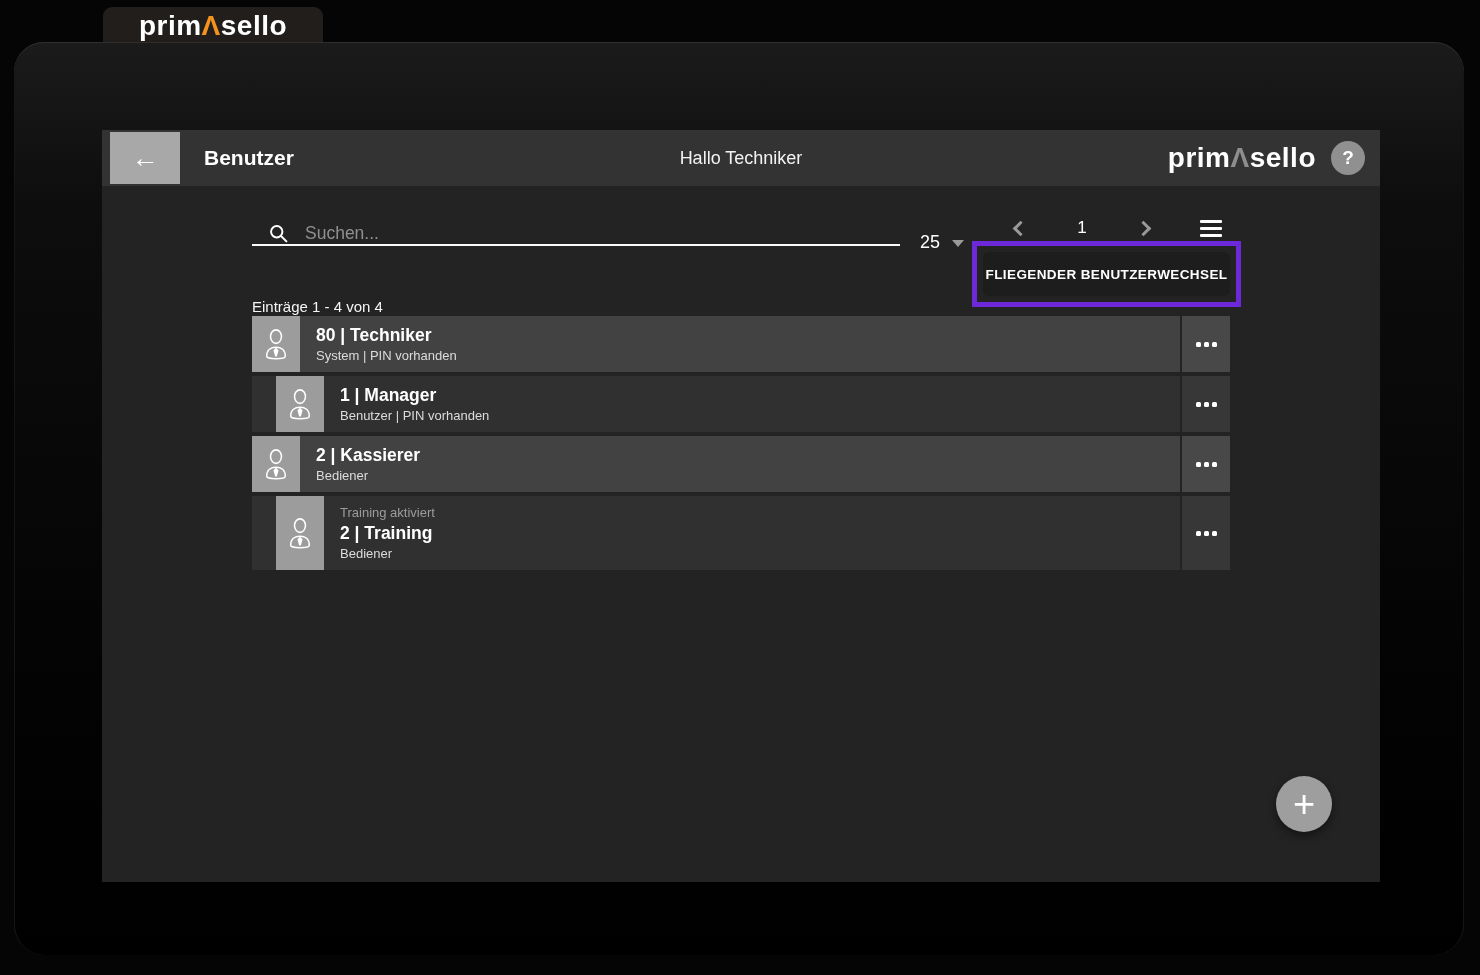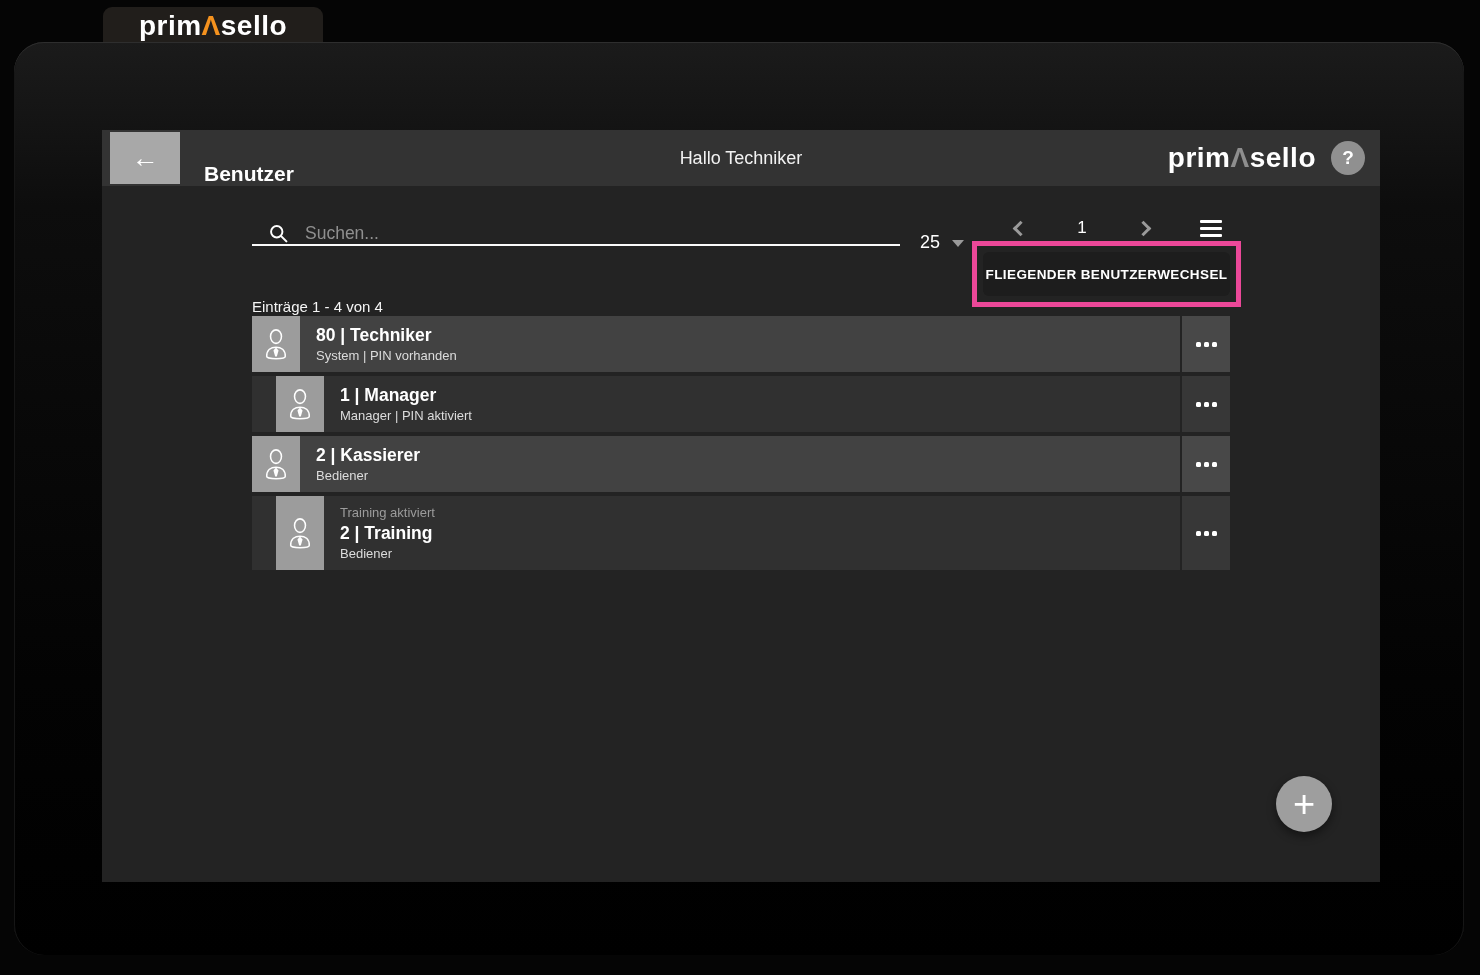--- a/index.html
+++ b/index.html
@@ -21,21 +21,21 @@
                   background:linear-gradient(180deg,#1b1b1b 0%,#0d0d0d 18%,#030303 70%,#000 100%);
                   box-shadow:inset 0 1px 0 #2e2e2e, inset 1px 0 0 #161616, inset -1px 0 0 #161616; }
 
   
   .panel { position:absolute; left:88px; top:88px; width:1278px; height:752px; background:#232323; }
 
   
   .hdr { position:absolute; left:0; top:0; width:100%; height:56px; background:#333333; }
   .back-btn { position:absolute; left:8px; top:2px; width:70px; height:52px; border:none;
               background:#a8a8a8; color:#fff; font-size:27px; line-height:50px; text-align:center; cursor:pointer; }
-  .page-title { position:absolute; left:102px; top:16px; height:42px; line-height:56px;
+  .page-title { position:absolute; left:102px; top:0; height:42px; line-height:56px;
                 color:#fff; font-size:21px; font-weight:bold; }
   .greeting { position:absolute; left:0; right:0; top:0; height:56px; line-height:56px;
               text-align:center; color:#f2f2f2; font-size:18px; }
   .hdr-logo { position:absolute; right:64px; top:0; height:56px; line-height:56px; }
   .help-btn { position:absolute; right:15px; top:11px; width:34px; height:34px; border:none; border-radius:50%;
               background:#909090; color:#fff; font-size:19px; font-weight:bold; cursor:pointer; }
 
   
   .search { position:absolute; left:150px; top:84px; width:648px; height:32px;
             border-bottom:2px solid #fafafa; display:flex; align-items:flex-end; }
@@ -53,21 +53,21 @@
   .chev { width:11px; height:11px; border-left:3px solid #9a9a9a; border-bottom:3px solid #9a9a9a;
           cursor:pointer; }
   .chev.left  { transform:rotate(45deg); }
   .chev.right { transform:rotate(225deg); }
   .page-num { color:#fff; font-size:17px; }
   .burger { width:22px; display:flex; flex-direction:column; gap:4px; cursor:pointer; }
   .burger i { display:block; height:3px; background:#fff; border-radius:1px; }
 
   
   .cta-outline { position:absolute; left:870px; top:111px; width:269px; height:66px;
-                 border:5px solid #ec4899; background:#232323; cursor:pointer; }
+                 border:5px solid #6d28d9; background:#232323; cursor:pointer; }
   .cta-btn { position:absolute; left:6px; right:6px; top:6px; bottom:6px; background:#1d1d1d;
              border-radius:6px; display:flex; align-items:center; justify-content:center;
              color:#fff; font-size:13.5px; font-weight:bold; letter-spacing:.4px; white-space:nowrap; }
 
   
   .entries { position:absolute; left:150px; top:168px; color:#f5f5f5; font-size:15px; }
 
   
   .list { position:absolute; left:150px; top:186px; width:978px;
           display:flex; flex-direction:column; gap:4px; }
@@ -164,21 +164,21 @@
     <div class="avatar">
       <svg width="32" height="36" viewBox="0 0 48 56">
         <ellipse cx="24" cy="16.5" rx="8.5" ry="10.5" fill="none" stroke="#fff" stroke-width="2.4"></ellipse>
         <path d="M9.5 47 c0-9.5 6.5-14 14.5-14 s14.5 4.5 14.5 14 c0 2.4-6.5 3.8-14.5 3.8 s-14.5-1.4-14.5-3.8 z" fill="none" stroke="#fff" stroke-width="2.4"></path>
         <path d="M24 33.5 l4 4.6 -2.7 9.2 h-2.6 l-2.7 -9.2 z" fill="#fff"></path>
       </svg>
     </div>
     <div class="row-main">
 
       <div class="row-title">1 | Manager</div>
-      <div class="row-sub">Manager | PIN aktiviert</div>
+      <div class="row-sub">Benutzer | PIN vorhanden</div>
     </div>
     <div class="row-menu">
       <span class="dot"></span>
               <span class="dot"></span>
               <span class="dot"></span>
     </div>
   </div>
           <div class="row light">
     <div class="avatar">
       <svg width="32" height="36" viewBox="0 0 48 56">

